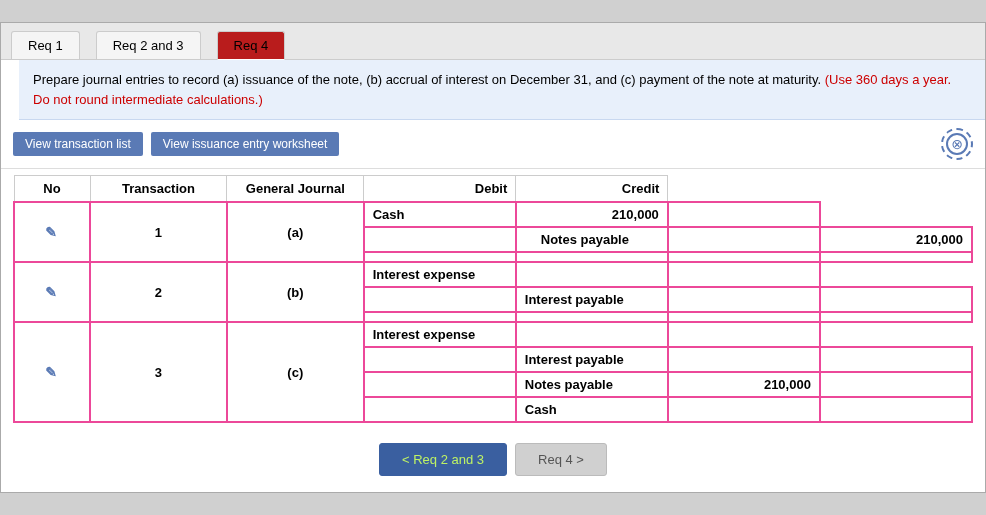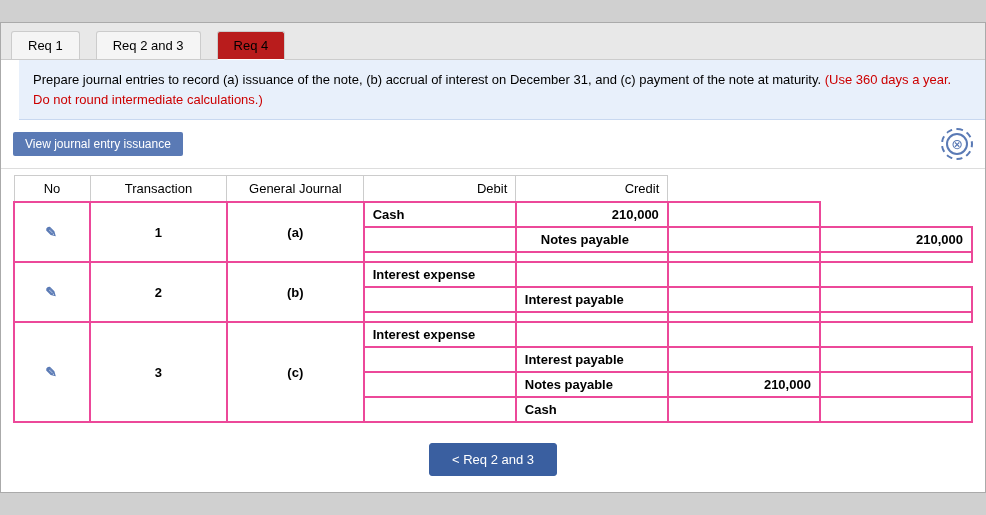--- a/index.html
+++ b/index.html
@@ -9,51 +9,52 @@
     .tab { padding: 6px 16px; border: 1px solid #ccc; border-bottom: none; background: #f5f5f5; cursor: pointer; font-size: 13px; border-radius: 3px 3px 0 0; }
     .tab.active { background: #b91c1c; border-bottom: 1px solid #fff; margin-bottom: -1px; z-index: 1; }
     .instruction-box { background: #e8f0fb; padding: 10px 14px; font-size: 13px; line-height: 1.5; border-bottom: 1px solid #c8d8f0; margin-left: 18px; }
     .instruction-box .highlight { color: #cc0000; }
     .toolbar { display: flex; align-items: center; padding: 8px 12px; gap: 8px; border-bottom: 1px solid #ddd; }
     .btn-toolbar { background: #5a7ab5; color: #fff; border: none; padding: 5px 12px; font-size: 12px; cursor: pointer; border-radius: 2px; }
     .icon-target { width: 32px; height: 32px; margin-left: auto; border: 2px dashed #5a7ab5; border-radius: 50%; display: flex; align-items: center; justify-content: center; cursor: pointer; }
     .icon-target-inner { width: 22px; height: 22px; border: 2px solid #5a7ab5; border-radius: 50%; display: flex; align-items: center; justify-content: center; color: #5a7ab5; font-size: 14px; }
     .table-container { padding: 0 12px 10px 12px; }
     table { width: 100%; border-collapse: collapse; margin-top: 6px; }
-    th { background: #fff; border: 1px solid #ccc; padding: 5px 8px; font-weight: normal; font-size: 13px; }
+    th { background: #fff; border: 1px solid #ccc; padding: 5px 8px; font-weight: bold; font-size: 13px; }
     td { border: 2px solid #ec4899; padding: 4px 8px; font-size: 13px; font-weight: bold; }
     .col-no { width: 50px; text-align: center; }
     .col-trans { width: 90px; text-align: center; }
     .col-debit { width: 100px; text-align: right; }
     .col-credit { width: 100px; text-align: right; }
     .edit-icon { color: #5a7ab5; cursor: pointer; font-size: 14px; padding-right: 2px; }
     .indented { padding-left: 24px !important; }
     .footer-nav { display: flex; justify-content: center; gap: 8px; padding: 10px 0 16px 0; }
     .btn-nav { padding: 8px 22px; font-size: 13px; cursor: pointer; border-radius: 3px; border: 1px solid #aaa; }
-    .btn-nav-active { background: #3a5fa0; color: #ffffff; border-color: #3a5fa0; }
+    .btn-nav-active { background: #3a5fa0; color: #bef264; border-color: #3a5fa0; }
     .btn-nav-inactive { background: #d0d0d0; color: #555; border-color: #bbb; }
   </style>
 </head>
 <body>
 
 <div class="window">
 
   <div class="tabs">
     <div class="tab">Req 1</div>
     <div class="tab">Req 2 and 3</div>
     <div class="tab active">Req 4</div>
   </div>
 
   <div class="instruction-box">
     <span>Prepare journal entries to record (a) issuance of the note, (b) accrual of interest on December 31, and (c) payment of the note at maturity.</span>
     <span class="highlight"> </span><span class="highlight">(Use 360 days a year. Do not round intermediate calculations.)</span>
   </div>
 
   <div class="toolbar">
-    <button class="btn-toolbar">View journal entry issuance</button>
+    <button class="btn-toolbar">View transaction list</button>
+    <button class="btn-toolbar">View issuance entry worksheet</button>
     <div class="icon-target">
       <div class="icon-target-inner">⊗</div>
     </div>
   </div>
 
   <div class="table-container">
     <table>
       <thead>
         <tr>
           <th class="col-no">No</th>
@@ -129,14 +130,15 @@
             <td>Cash</td>
             <td class="col-debit"></td>
             <td class="col-credit"></td>
           </tr>
         </tbody>
     </table>
   </div>
 
   <div class="footer-nav">
     <button class="btn-nav btn-nav-active">&lt; Req 2 and 3</button>
+    <button class="btn-nav btn-nav-inactive">Req 4 &gt;</button>
   </div>
 </div>
 
 </body></html>

